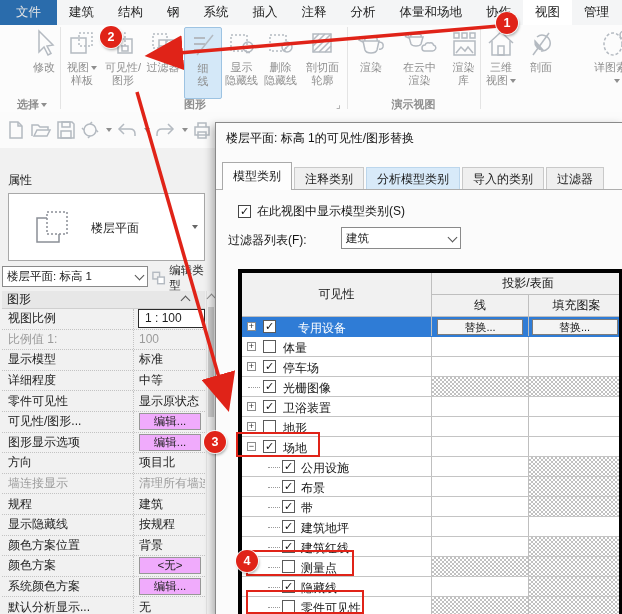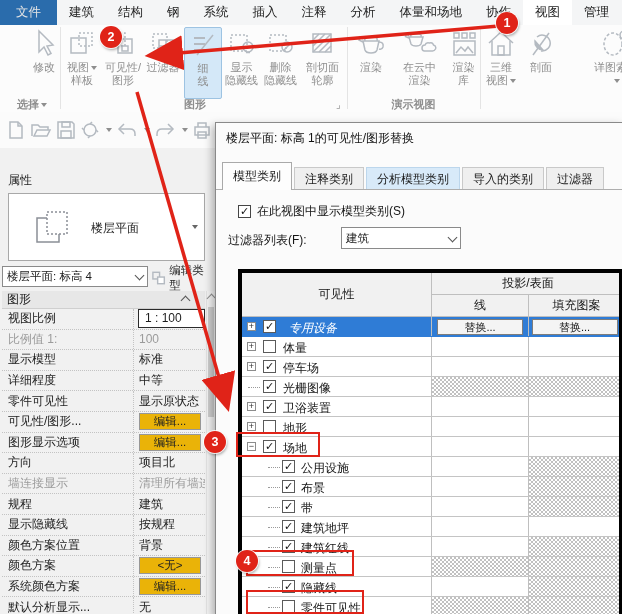--- a/index.html
+++ b/index.html
@@ -39,21 +39,21 @@
   .chevup{transform:rotate(-135deg);margin:0;}
   .edittype{position:absolute;left:151px;top:118px;width:62px;height:24px;display:flex;align-items:center;gap:3px;font-size:11.5px;color:#2a2a2a;}
   .pgrid{position:absolute;left:2px;top:143px;width:203px;}
   .psec{height:17px;background:#e7e7e7;border-bottom:1px solid #cfcfcf;display:flex;align-items:center;font-size:12px;color:#1a1a1a;padding-left:5px;position:relative;}
   .psec .chev{position:absolute;right:16px;top:6px;}
   .prow{height:20.6px;display:flex;border-bottom:1px dotted #c3c3c3;box-sizing:border-box;font-size:12px;color:#1d1d1d;}
   .plabel{width:132px;padding-left:6px;display:flex;align-items:center;border-right:1px dotted #c3c3c3;box-sizing:border-box;overflow:hidden;white-space:nowrap;}
   .pval{flex:1;display:flex;align-items:center;padding-left:5px;overflow:hidden;white-space:nowrap;}
   .prow.dis .plabel,.prow.dis .pval{color:#9b9b9b;}
   .pedit{border:1px solid #2b2b2b;background:#fff;height:17px;line-height:17px;width:62px;padding-left:6px;margin-left:-1px;}
-  .pbtn{border:1px solid #979797;background:#eab308;height:15px;line-height:15px;width:60px;text-align:center;font-size:11.5px;color:#222;}
+  .pbtn{border:1px solid #979797;background:#f0abfc;height:15px;line-height:15px;width:60px;text-align:center;font-size:11.5px;color:#222;}
   .pscroll{position:absolute;left:206px;top:143px;width:9px;height:323px;background:#f4f4f4;border-left:1px solid #e2e2e2;box-sizing:border-box;}
   .pscroll .chev{position:absolute;left:1px;top:4px;border-color:#8f8f8f;}
   .pthumb{position:absolute;left:1px;top:16px;width:6px;height:110px;background:#cecece;}
 
   
   .dialog{left:215px;top:122px;width:407px;height:492px;background:#fbfbfb;border:1px solid #898989;box-sizing:content-box;box-shadow:-3px 3px 8px rgba(0,0,0,.28);z-index:10;}
   .dlg-title{position:absolute;left:10px;top:7px;font-size:12px;color:#101010;}
   .dlg-tabs{position:absolute;left:6px;top:38px;height:29px;display:flex;align-items:flex-end;}
   .dlgtab{background:#efefef;border:1px solid #c9c9c9;border-bottom:none;height:22px;display:flex;align-items:center;padding:0 10px;font-size:12px;color:#1b1b1b;margin-right:2px;}
   .dlgtab.active{background:#fdfdfd;border-color:#a9a9a9;height:27px;position:relative;z-index:2;}
@@ -327,21 +327,21 @@
     <div class="typesel">
       <svg class="ic" width="44" height="44" viewBox="0 0 44 44" style="position:absolute;left:22px;top:12px">
           <rect x="6" y="12" width="22" height="24" stroke="#8a8f96"></rect>
           <rect x="16" y="6" width="20" height="22" fill="#fff" stroke="#8a8f96" stroke-dasharray="2 2"></rect>
         </svg>
       <span class="tslbl">楼层平面</span>
       <span class="caret" style="position:absolute;right:6px;top:31px;border-top-color:#666"></span>
     </div>
 
     <div class="combo" style="left:2px;top:118px;width:146px;height:21px">
-      <span>楼层平面: 标高 4</span>
+      <span>楼层平面: 标高 1</span>
       <span class="chev"></span>
     </div>
 
     <div class="edittype">
       <svg class="ic" width="16" height="16" viewBox="0 0 16 16" stroke="#7d828a">
           <rect x="2" y="2" width="7" height="7"></rect>
           <rect x="7" y="7" width="7" height="7" fill="#fff"></rect>
         </svg>
       <span>编辑类型</span>
     </div>
@@ -456,21 +456,21 @@
     <div class="vgtable">
       <div class="vghead" style="left:0;top:0;width:190px;height:44px">可见性</div>
       <div class="vghead" style="left:190px;top:0;width:193px;height:22px">投影/表面</div>
       <div class="vghead" style="left:190px;top:22px;width:97px;height:22px">线</div>
       <div class="vghead" style="left:287px;top:22px;width:96px;height:22px">填充图案</div>
       <div class="vgrows" id="vg-rows">
           <div class="vg-row sel">
             <div class="cell vis">
               <div class="exp">+</div>
               <div class="cb" style="left: 21px;">✓</div>
-              <div class="vglbl" style="left: 47px; font-style: italic;">专用设备</div>
+              <div class="vglbl" style="left: 56px;">专用设备</div>
             </div>
             <div class="cell line">
               <div class="ovr-btn">替换...</div>
             </div>
             <div class="cell pattern">
               <div class="ovr-btn">替换...</div>
             </div>
             <div class="cell beyond"></div>
           </div>
           <div class="vg-row">

